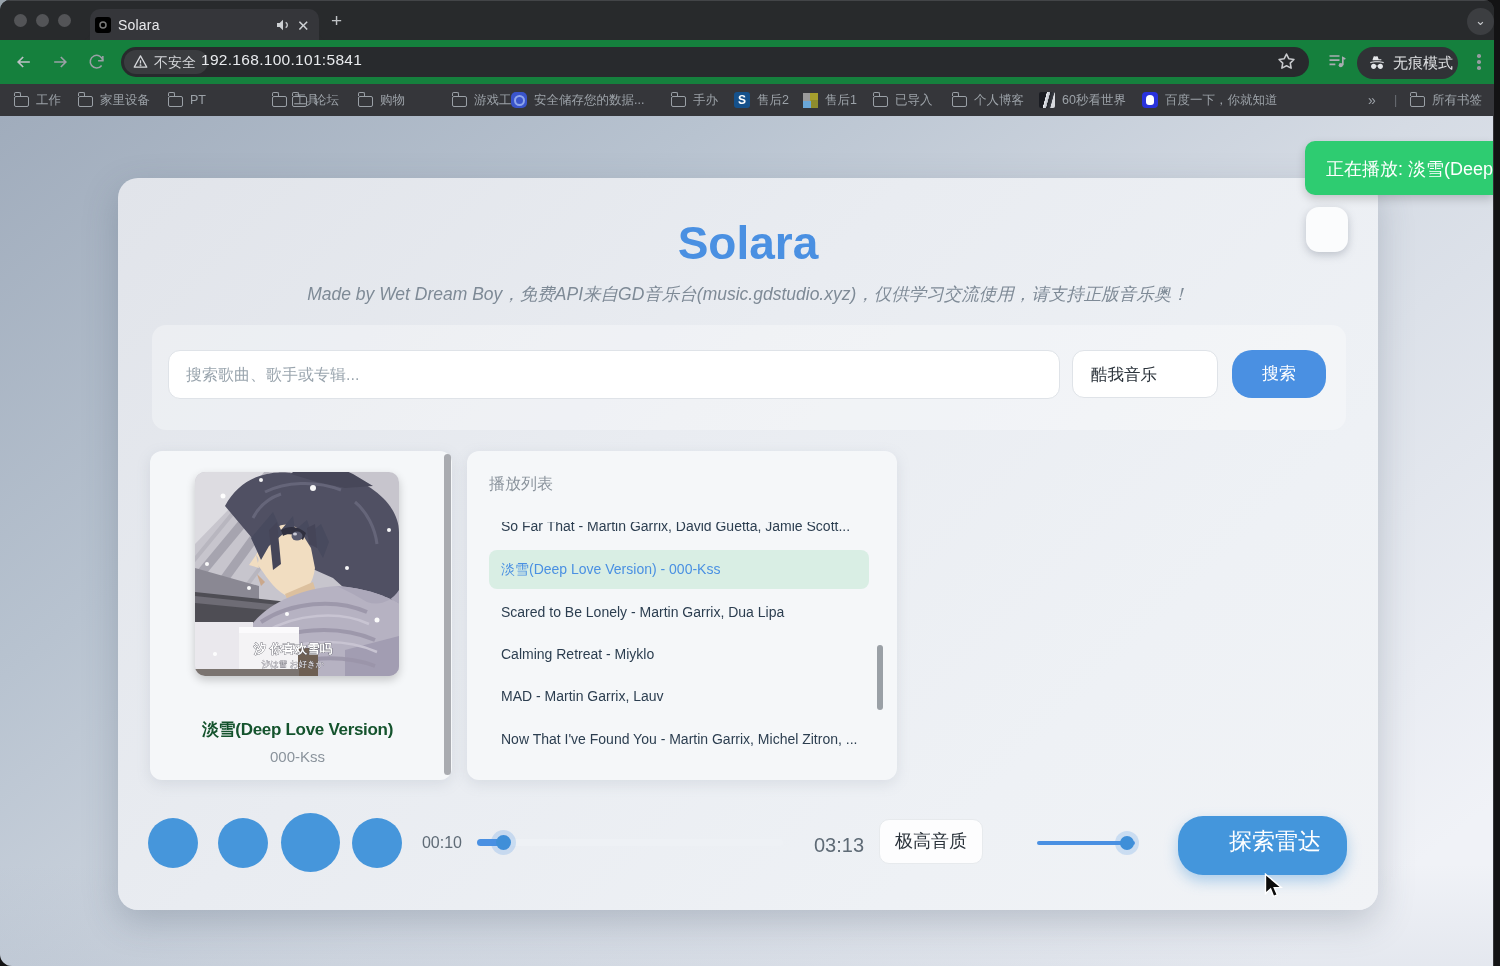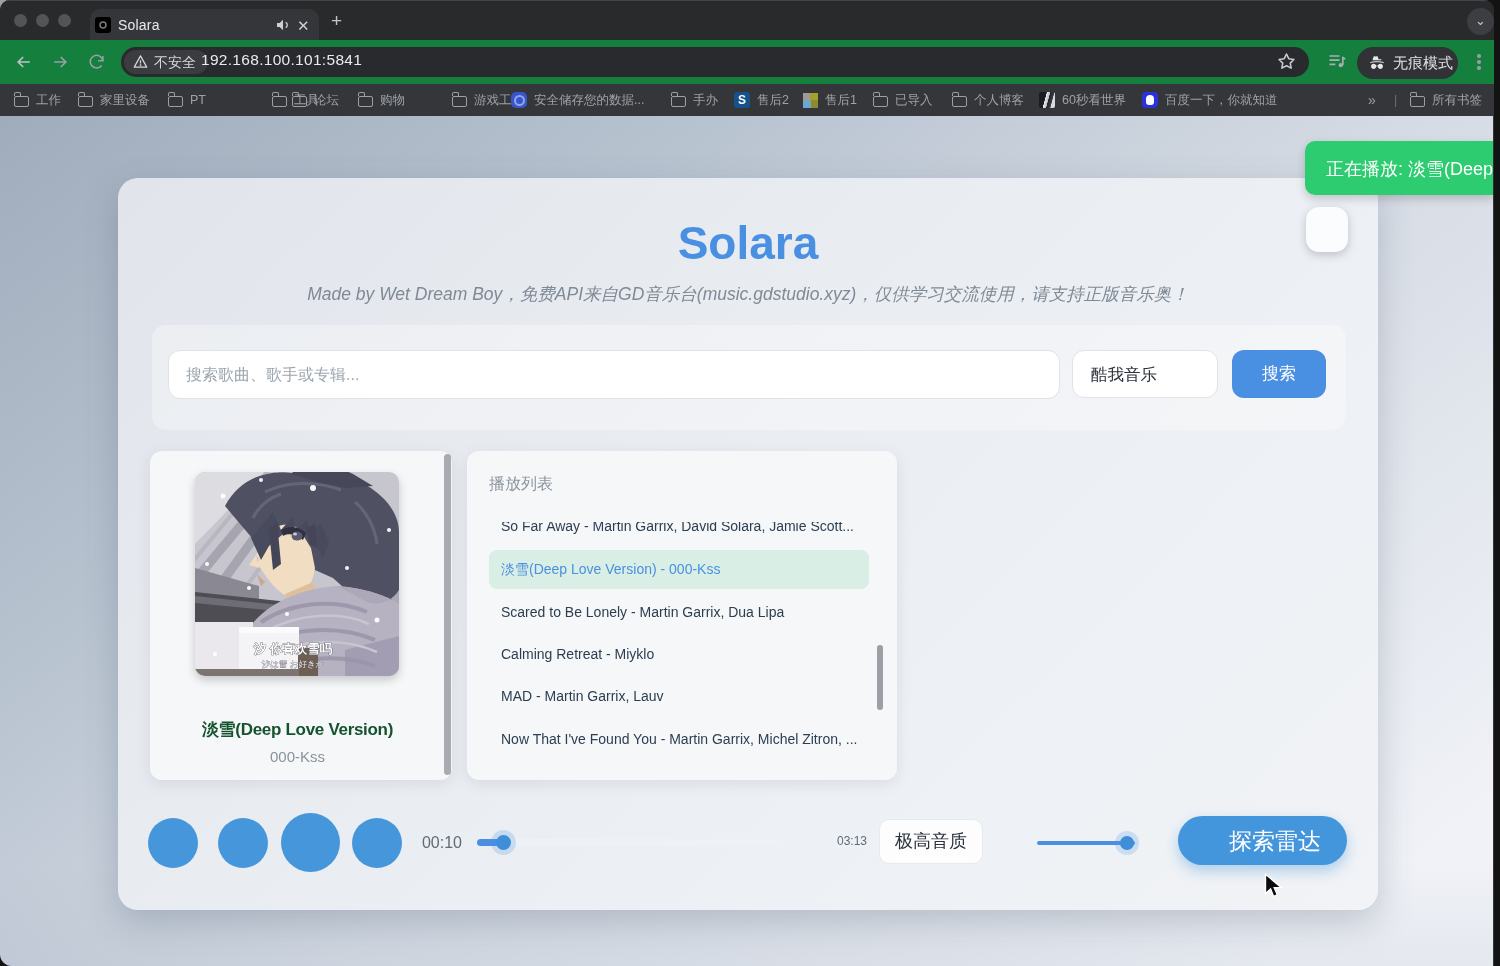--- a/index.html
+++ b/index.html
@@ -82,21 +82,21 @@
     font-size:17.5px; font-style:italic; color:#7e8a96; }
 
   #search { position:absolute; left:34px; top:147px; width:1194px; height:105px; border-radius:14px;
     background:rgba(255,255,255,.32); }
   #sinput { position:absolute; left:16px; top:25px; width:892px; height:49px; background:#fff;
     border:1px solid #dfe3e8; border-radius:12px; font-size:16px; color:#9aa5ae; line-height:47px; padding-left:17px; }
   #ssel { position:absolute; left:920px; top:25px; width:146px; height:48px; background:#fff;
     border:1px solid #dfe3e8; border-radius:12px; font-size:16.5px; font-weight:500; color:#2b333b;
     line-height:46px; padding-left:18px; }
   #sbtn { position:absolute; left:1080px; top:25px; width:94px; height:48px; background:#4a90e2;
-    border-radius:12px; color:#fff; font-size:17px; text-align:center; line-height:48px; }
+    border-radius:20px; color:#fff; font-size:17px; text-align:center; line-height:48px; }
 
   .panel { position:absolute; top:273px; height:329px; background:#f5f7f9; border-radius:12px;
     box-shadow:0 4px 14px rgba(130,140,155,.18); }
   #p-left { left:32px; width:302px; }
   #p-left-sb { position:absolute; right:1px; top:3px; width:7px; height:321px; background:#a9abb0;
     border-radius:4px; }
   #album { position:absolute; left:45px; top:21px; width:204px; height:204px; border-radius:10px; overflow:hidden;
     box-shadow:0 4px 10px rgba(0,0,0,.2); }
   #song-t { position:absolute; left:0; top:267px; width:295px; text-align:center; font-size:17px;
     letter-spacing:-0.3px; font-weight:bold; color:#14532d; }
@@ -115,28 +115,28 @@
   .cbtn { position:absolute; border-radius:50%; background:#4696db; }
   #c1 { left:30px; top:640px; width:50px; height:50px; }
   #c2 { left:100px; top:640px; width:50px; height:50px; }
   #c3 { left:163px; top:635px; width:59px; height:59px; }
   #c4 { left:234px; top:640px; width:50px; height:50px; }
   #t-cur { position:absolute; left:296px; top:656px; width:56px; text-align:center; font-size:16px; color:#5f6b76; }
   #prog { position:absolute; left:359px; top:661px; width:306px; height:7px; border-radius:4px; background:#eef1f5; }
   #prog-fill { position:absolute; left:0; top:0; width:26px; height:7px; border-radius:4px; background:#4a90e2; }
   #prog-halo { position:absolute; left:14px; top:-9px; width:25px; height:25px; border-radius:50%; background:rgba(74,144,226,.22); }
   #prog-thumb { position:absolute; left:19px; top:-4px; width:15px; height:15px; border-radius:50%; background:#3f8fd8; }
-  #t-dur { position:absolute; left:693px; top:656px; width:56px; text-align:right; font-size:12px; color:#5f6b76; }
+  #t-dur { position:absolute; left:693px; top:656px; width:56px; text-align:center; font-size:20px; color:#5f6b76; }
   #qual { position:absolute; left:761px; top:641px; width:104px; height:45px; background:#fdfdfe;
     border:1px solid #e7eaed; border-radius:10px; text-align:center; line-height:43px;
     font-size:18px; font-weight:500; color:#2b333b; }
   #vol { position:absolute; left:919px; top:663px; width:98px; height:4px; border-radius:2px; background:#4a90e2; }
   #vol-halo { position:absolute; left:78px; top:-10px; width:24px; height:24px; border-radius:50%; background:rgba(74,144,226,.22); }
   #vol-thumb { position:absolute; left:83px; top:-5px; width:14px; height:14px; border-radius:50%; background:#3f8fd8; }
-  #radar { position:absolute; left:1060px; top:638px; width:169px; height:49px; background:#4496dc;
+  #radar { position:absolute; left:1060px; top:638px; width:169px; height:59px; background:#4496dc;
     border-radius:25px; text-align:center; line-height:50px; font-size:23px; color:#fff;
     box-shadow:0 6px 14px rgba(70,150,218,.4); text-indent:25px; }
   #cursor { position:absolute; left:1264px; top:757px; }
 </style>
 </head>
 <body>
 <div id="stage">
   <div id="tl-corner"></div>
   <div id="win">
 
@@ -296,21 +296,21 @@
             <text x="98" y="195" font-size="8.5" fill="#e8e6ea" stroke="#55555f" stroke-width=".4" paint-order="stroke" text-anchor="middle">汐は雪 お好きか</text>
           </svg></div>
           <div id="song-t">淡雪(Deep Love Version)</div>
           <div id="song-a">000-Kss</div>
           <div id="p-left-sb"></div>
         </div>
 
         <div class="panel" id="p-mid">
           <div id="pl-head">播放列表</div>
           <div style="position:absolute; left:34px; top:71px; width:380px; height:15px; overflow:hidden;">
-            <div style="margin-top:-4px; font-size:14px; color:#2c3e50; white-space:nowrap;">So Far Away - Martin Garrix, David Solara, Jamie Scott...</div>
+            <div style="margin-top:-4px; font-size:14px; color:#2c3e50; white-space:nowrap;">So Far That - Martin Garrix, David Guetta, Jamie Scott...</div>
           </div>
           <div id="pl-hl">
               <span>淡雪(Deep Love Version) - 000-Kss</span>
             </div>
           <div class="pl-item" style="top:153px;">Scared to Be Lonely - Martin Garrix, Dua Lipa</div>
           <div class="pl-item" style="top:195px;">Calming Retreat - Miyklo</div>
           <div class="pl-item" style="top:237px;">MAD - Martin Garrix, Lauv</div>
           <div class="pl-item" style="top:280px;">Now That I've Found You - Martin Garrix, Michel Zitron, ...</div>
           <div id="pl-sb"></div>
         </div>

